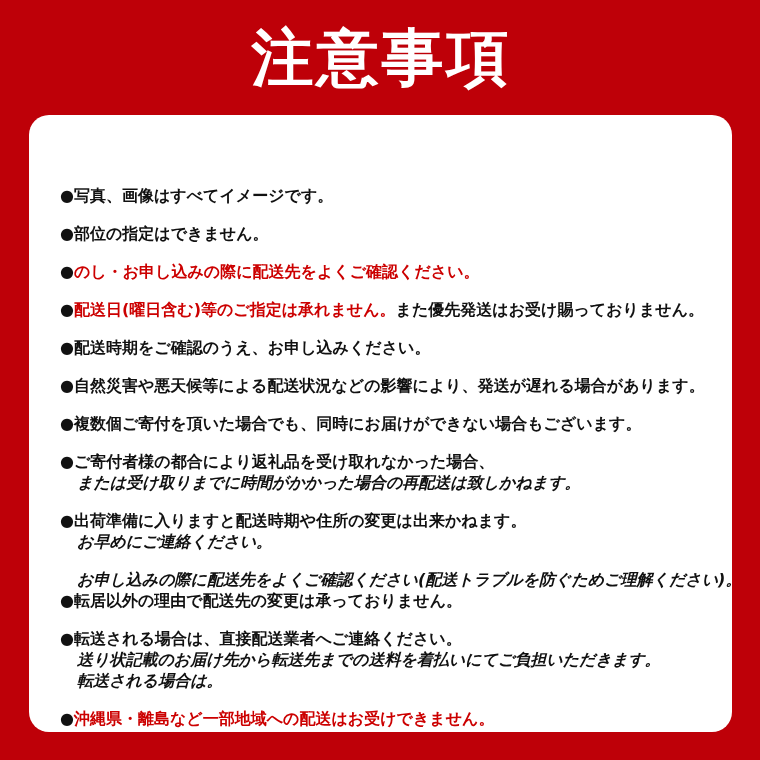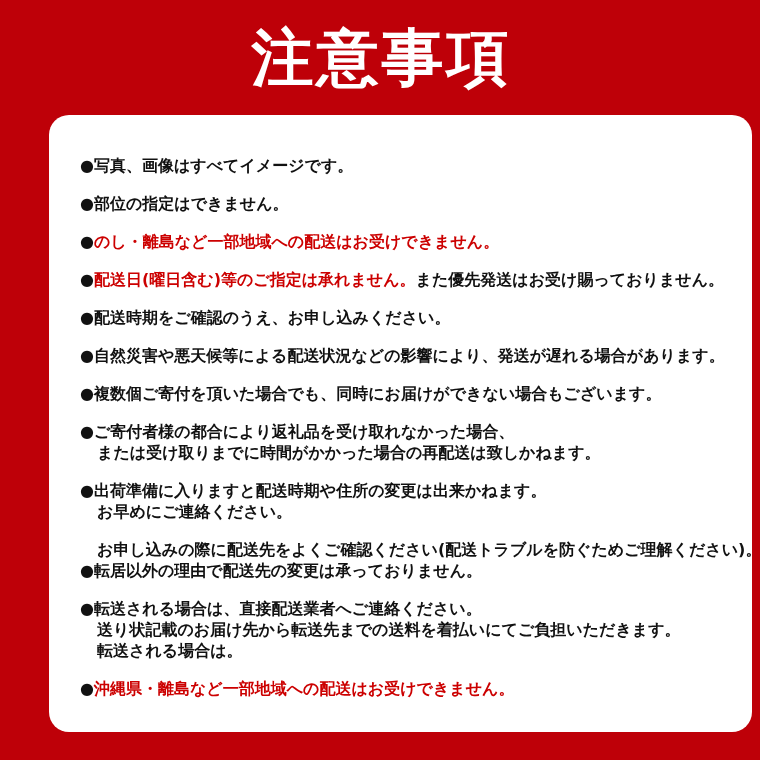--- a/index.html
+++ b/index.html
@@ -28,54 +28,53 @@
     letter-spacing: 3px;
     padding-left: 3px; 
     white-space: nowrap;
     line-height: 1;
   }
   .panel {
     position: absolute; left: 29px; top: 115px;
     width: 703px; height: 617px;
     background: var(--panel);
     border-radius: 20px;
-    padding: 40px 8px 0 31px;
-    margin-left: 20px;
+    padding: 70px 8px 0 31px;
   }
   .item {
     font-size: 16px;
     font-weight: bold;
     line-height: 21px;
     color: var(--text);
     margin-bottom: 17px;
     letter-spacing: 0px;
   }
   .line { white-space: nowrap; }
-  .line.cont { padding-left: 17px; }
+  .line.cont { padding-left: 17px; font-style: italic; }
   .bullet { color: var(--text); }
   .seg.text { color: var(--text); }
   .seg.emphasis { color: var(--emphasis); }
 </style>
 </head>
 <body>
 
 <div class="page">
   <div class="title-bar">
     <div class="title-text">注意事項</div>
   </div>
   <div class="panel">
     <div>
         <div class="item">
           <div class="line"><span class="bullet">●</span><span class="seg text">写真、画像はすべてイメージです。</span></div>
         </div>
         <div class="item">
           <div class="line"><span class="bullet">●</span><span class="seg text">部位の指定はできません。</span></div>
         </div>
         <div class="item">
-          <div class="line"><span class="bullet">●</span><span class="seg emphasis">のし・離島など一部地域への配送はお受けできません。</span></div>
+          <div class="line"><span class="bullet">●</span><span class="seg emphasis">のし・お申し込みの際に配送先をよくご確認ください。</span></div>
         </div>
         <div class="item">
           <div class="line"><span class="bullet">●</span><span class="seg emphasis">配送日(曜日含む)等のご指定は承れません。</span><span class="seg text">また優先発送はお受け賜っておりません。</span></div>
         </div>
         <div class="item">
           <div class="line"><span class="bullet">●</span><span class="seg text">配送時期をご確認のうえ、お申し込みください。</span></div>
         </div>
         <div class="item">
           <div class="line"><span class="bullet">●</span><span class="seg text">自然災害や悪天候等による配送状況などの影響により、発送が遅れる場合があります。</span></div>
         </div>

